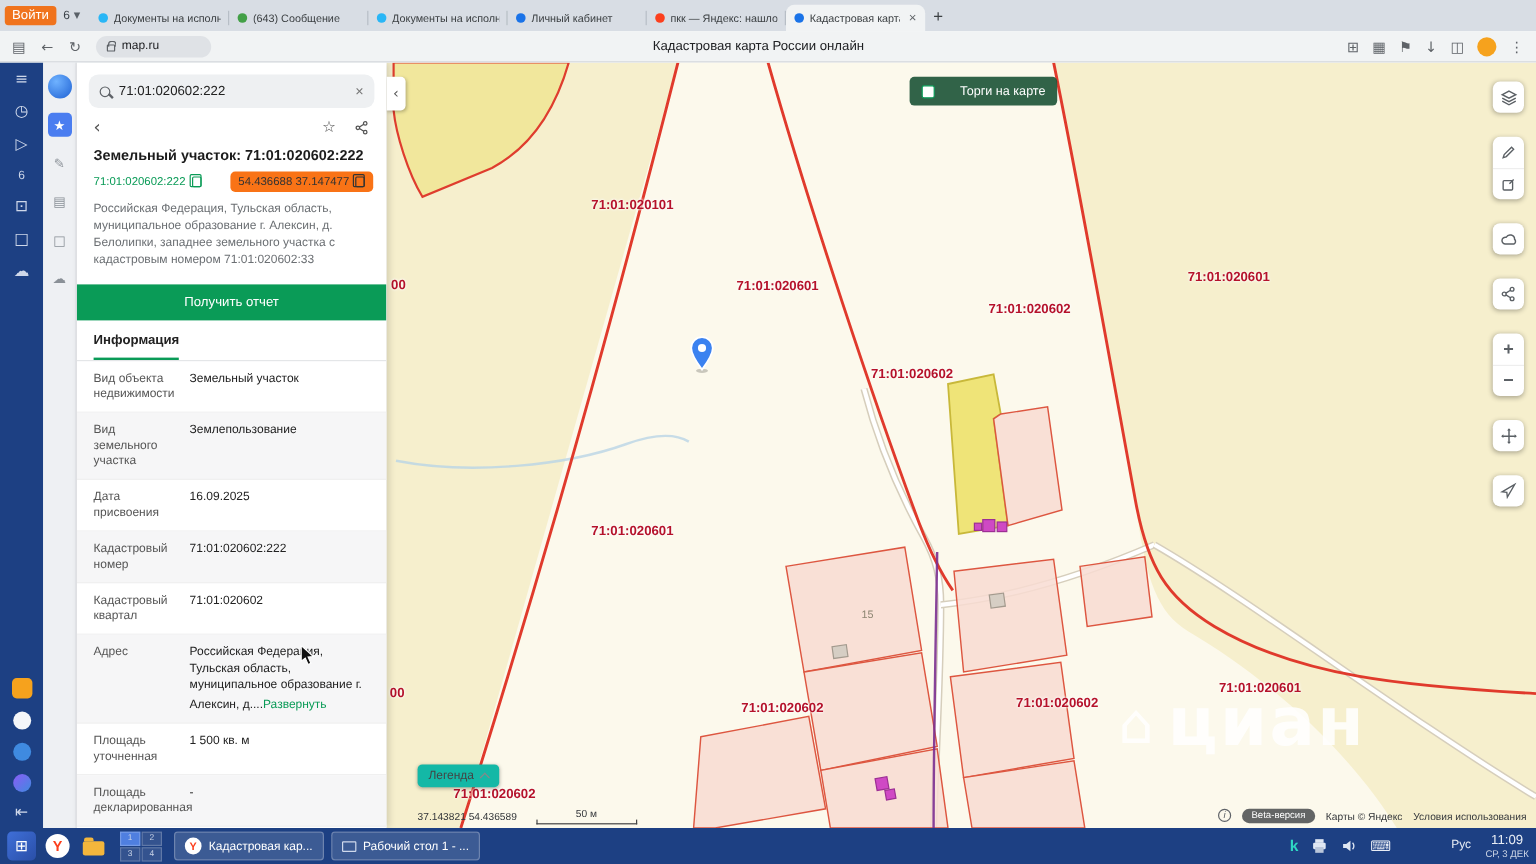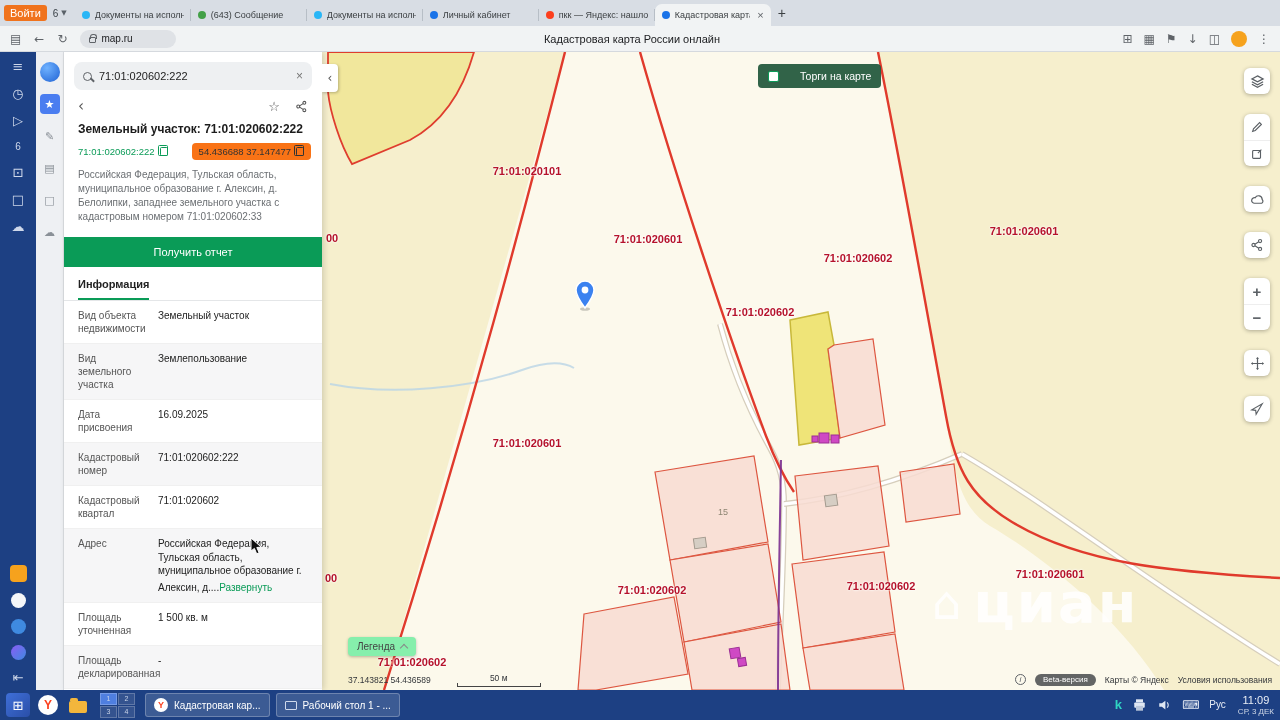--- a/index.html
+++ b/index.html
@@ -74,23 +74,23 @@
   .expand-link {color:#0a9b57; display:inline-block; margin-top:3px; cursor:pointer;}
 
   
   .map {flex:1; position:relative; overflow:hidden; background:#fcf9ec;}
   .map svg.base {position:absolute; left:0; top:0;}
   .map-label {position:absolute; transform:translate(-50%,-50%); font-size:11px; font-weight:bold; color:#b5122b; white-space:nowrap; text-shadow:0 0 2px #fff,0 0 3px #fff; z-index:2; pointer-events:none;}
   .map-label.parcel {font-size:9px; font-weight:normal; color:#8d8572; text-shadow:none;}
   .collapse-btn {position:absolute; left:0; top:12px; width:16px; height:28px; background:#fff; border-radius:0 4px 4px 0; box-shadow:1px 1px 3px rgba(0,0,0,.25); display:flex; align-items:center; justify-content:center; font-size:12px; color:#555; z-index:7;}
   .torgi {position:absolute; left:436px; top:12px; height:24px; background:rgba(33,87,59,.93); border-radius:4px; color:#fff; font-size:10.5px; display:flex; align-items:center; gap:21px; padding:0 10px; z-index:5;}
   .torgi-cb {width:11px; height:11px; background:#fff; border:1px solid #0a9b57; border-radius:2px;}
-  .legend-btn {position:absolute; left:26px; bottom:34px; background:#86efac; border-radius:4px; box-shadow:0 1px 3px rgba(0,0,0,.25); font-size:10px; color:#444; padding:4px 9px; display:flex; gap:6px; align-items:center; z-index:5;}
+  .legend-btn {position:absolute; left:26px; bottom:34px; background:#14b8a6; border-radius:4px; box-shadow:0 1px 3px rgba(0,0,0,.25); font-size:10px; color:#444; padding:4px 9px; display:flex; gap:6px; align-items:center; z-index:5;}
   .chev-up {width:6px; height:6px; border-left:1.5px solid #888; border-top:1.5px solid #888; transform:rotate(45deg); margin-top:3px;}
-  .map-status {position:absolute; left:0; right:0; bottom:3px; height:15px; font-size:8.5px; color:#33363a; display:flex; align-items:center; padding:0 8px 0 26px; gap:26px; z-index:5;}
+  .map-status {position:absolute; left:0; right:0; bottom:3px; height:15px; font-size:8.5px; color:#33363a; display:flex; align-items:center; padding:0 8px 0 26px; gap:16px; z-index:5;}
   .scale {display:flex; flex-direction:column; align-items:center; width:84px;}
   .scale-line {width:84px; height:4px; border:1px solid #444; border-top:none;}
   .status-right {margin-left:auto; display:flex; align-items:center; gap:9px;}
   .info-circle {width:11px; height:11px; border:1px solid #5f6368; border-radius:50%; font-size:8px; display:flex; align-items:center; justify-content:center; color:#5f6368; font-style:italic;}
   .beta-pill {background:rgba(60,64,67,.8); color:#fff; border-radius:8px; padding:1.5px 8px; font-size:8px;}
   .right-tools {position:absolute; right:10px; top:16px; display:flex; flex-direction:column; gap:20px; align-items:center; z-index:5;}
   .rt-group {background:#fff; border-radius:6px; box-shadow:0 1px 4px rgba(0,0,0,.3); display:flex; flex-direction:column; overflow:hidden;}
   .rt-btn {width:26px; height:26px; display:flex; align-items:center; justify-content:center; color:#5b6065;}
   .rt-btn + .rt-btn {border-top:1px solid #eee;}
   .rt-btn svg {stroke:#5b6065; fill:none; stroke-width:1.3;}
@@ -474,21 +474,21 @@
     <svg width="15" height="14" viewBox="0 0 16 16">
         <rect x="2" y="5" width="12" height="6" rx="1" fill="#dfe7f3"></rect>
         <rect x="4" y="1.5" width="8" height="3.5" fill="#dfe7f3"></rect>
         <rect x="4" y="9" width="8" height="5.5" fill="#b9c6da"></rect>
       </svg>
     <svg width="15" height="14" viewBox="0 0 16 16">
         <path d="M2 6 V10 H5 L9 13 V3 L5 6 Z" fill="#dfe7f3"></path>
         <path d="M11 5 A4.2 4.2 0 0 1 11 11" stroke="#dfe7f3" fill="none" stroke-width="1.3"></path>
       </svg>
     <span class="glyph" style="font-size:12px;">⌨</span>
-    <span style="font-size:10px;">Рус</span>
+    <span style="font-size:10px;margin-left:40px;">Рус</span>
     <div class="clockblock">
       <div class="clock-time">11:09</div>
       <div class="clock-date">СР, 3 ДЕК</div>
     </div>
   </div>
 </div>
 
 <svg class="cursor" width="13" height="19" viewBox="0 0 13 19">
   <path d="M1 1 L1 14 L4.4 11.4 L6.7 16.8 L9.1 15.7 L6.8 10.5 L11.2 10.1 Z" fill="#111" stroke="#fff" stroke-width="1"></path>
 </svg>

